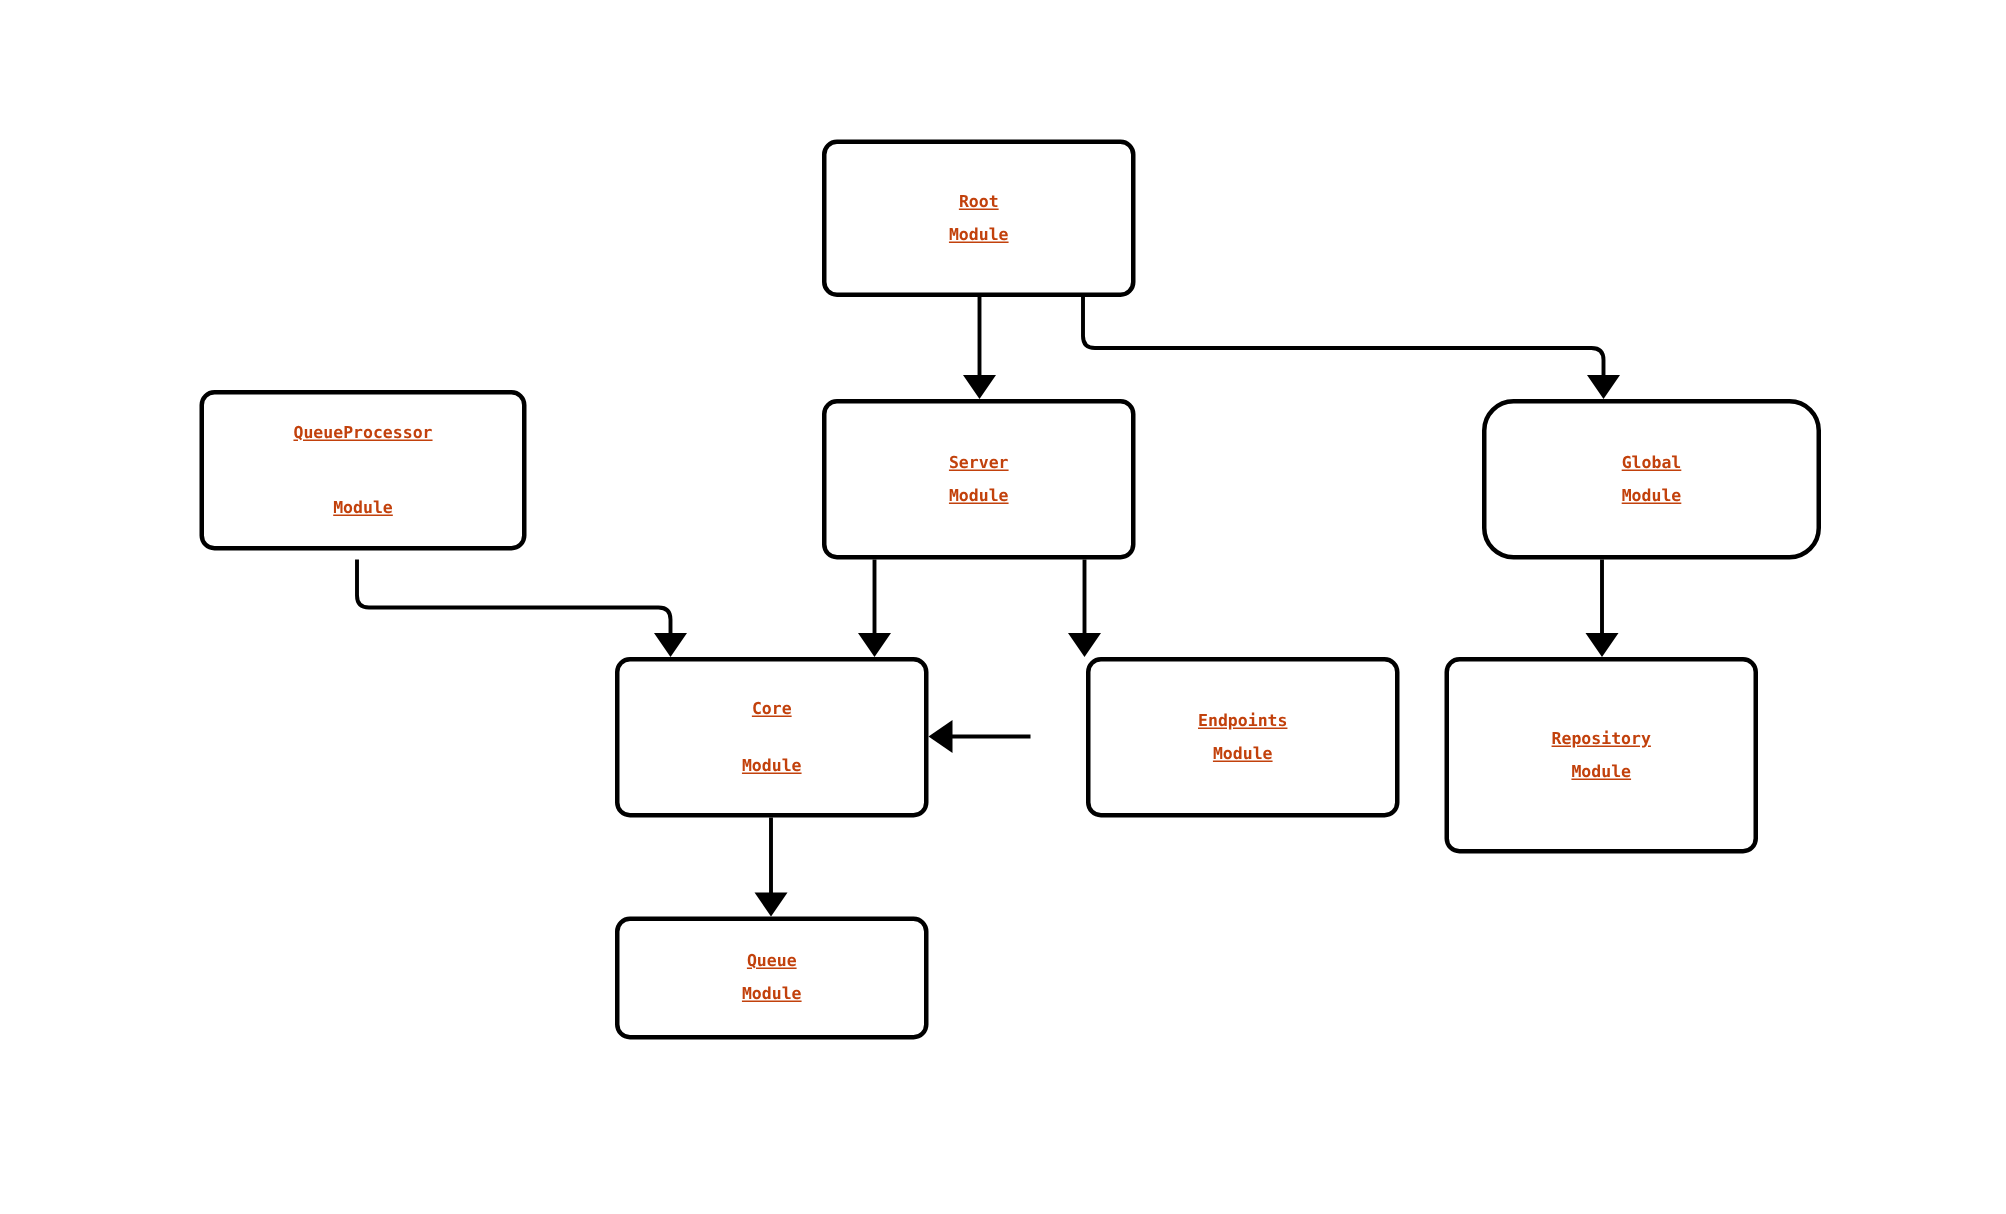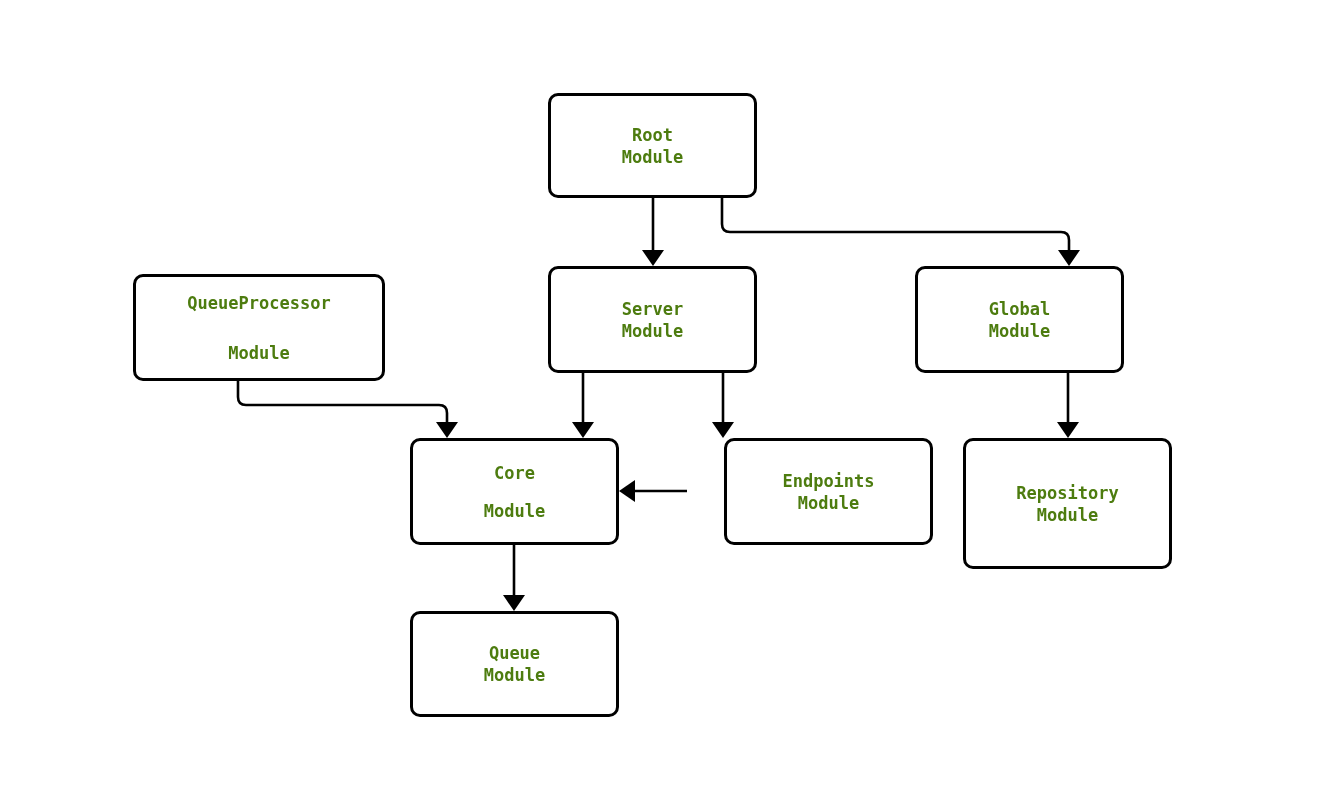--- a/index.html
+++ b/index.html
@@ -35,38 +35,39 @@
     position: absolute;
     box-sizing: border-box;
     background: #ffffff;
     border: 3px solid #000000;
     border-radius: 10px;
     display: flex;
     flex-direction: column;
     align-items: center;
     justify-content: center;
     text-align: center;
-    color: #4d7c0f;
+    color: #c2410c;
     font-weight: bold;
-    font-size: 17px;
+    font-size: 11px;
     line-height: 22px;
     letter-spacing: 0px;
+    text-decoration: underline;
   }
   .node .line {
     white-space: nowrap;
   }
   
   #node-root          { left: 548px; top:  93px; width: 209px; height: 105px; }
-  #node-queueprocessor{ left: 133px; top: 274px; width: 252px; height: 107px; gap: 28px; }
+  #node-queueprocessor{ left: 133px; top: 260px; width: 218px; height: 107px; gap: 28px; }
   #node-server        { left: 548px; top: 266px; width: 209px; height: 107px; text-align: right; }
-  #node-global        { left: 915px; top: 266px; width: 209px; height: 107px; }
+  #node-global        { left: 988px; top: 266px; width: 226px; height: 107px; border-radius: 21px; }
   #node-core          { left: 410px; top: 438px; width: 209px; height: 107px; gap: 16px; }
   #node-endpoints     { left: 687px; top: 438px; width: 209px; height: 107px; margin-left: 37px; }
   #node-repository    { left: 963px; top: 438px; width: 209px; height: 131px; }
-  #node-queue         { left: 410px; top: 611px; width: 209px; height: 106px; }
+  #node-queue         { left: 410px; top: 611px; width: 209px; height: 82px; }
 </style>
 </head>
 <body>
 
 <div class="canvas">
 
   <svg class="edges" width="1337" height="809" viewBox="0 0 1337 809" xmlns="http://www.w3.org/2000/svg">
 
     <g>
       <path d="M653,198 L653,251"></path>

